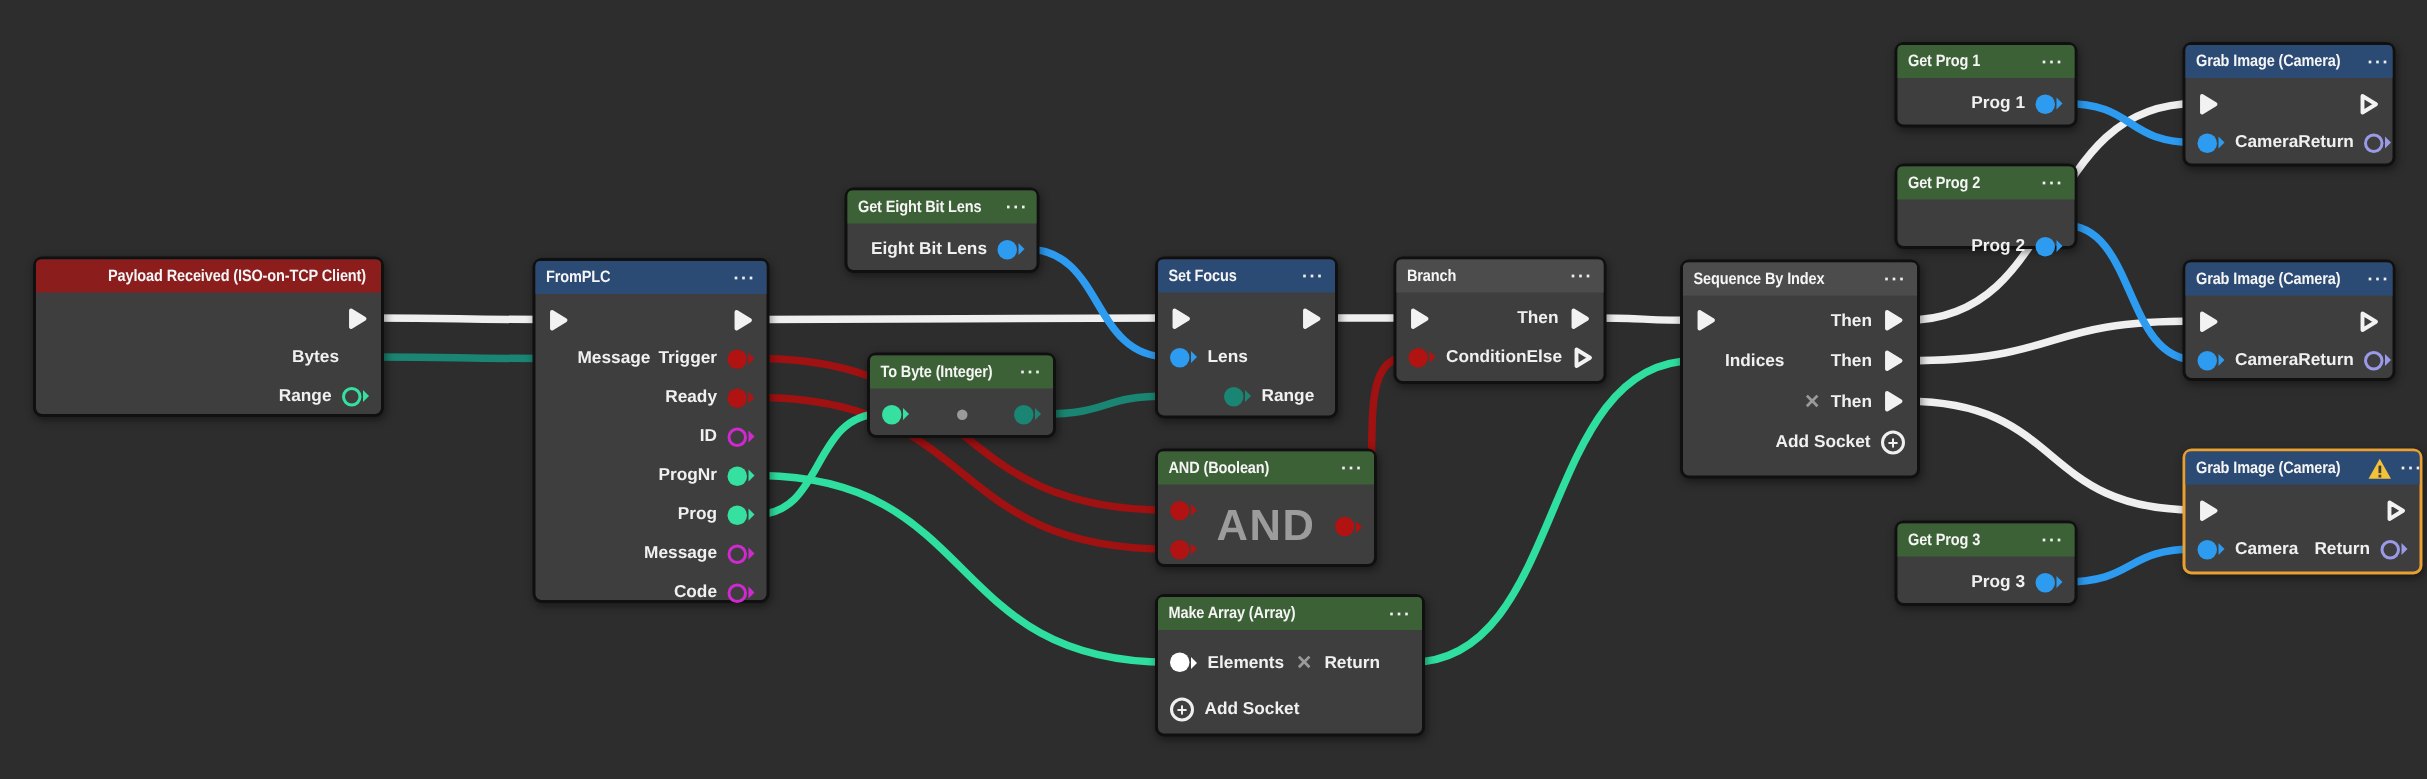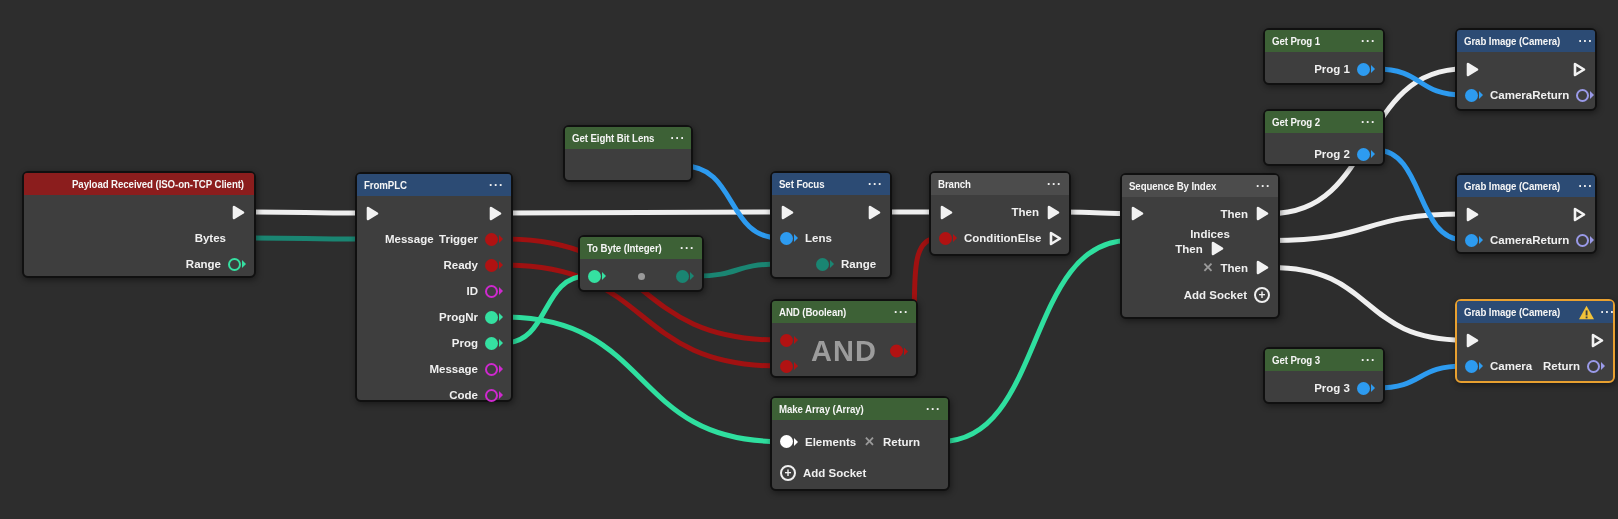--- a/index.html
+++ b/index.html
@@ -221,20 +221,33 @@
             </span>
           </span>
         </div>
       </div>
     </div>
     <div class="node" style="left: 563px; top: 125px; width: 130px; height: 57px;">
       <div class="hdr" style="background: rgb(61, 97, 54);">
         <span class="t">Get Eight Bit Lens</span>
         <span class="menu">···</span>
       </div>
+      <div class="body" style="padding-top: 4px;">
+        <div class="row" style="height: 26px;">
+          <span class="lgrp"></span>
+          <span class="cgrp"></span>
+          <span class="rgrp">
+            <span class="lbl">Eight Bit Lens</span>
+            <span class="pin pinc">
+              <span class="c" style="background: rgb(45, 155, 240);"></span>
+              <span class="tail" style="border-left-color: rgb(45, 155, 240);"></span>
+            </span>
+          </span>
+        </div>
+      </div>
     </div>
     <div class="node" style="left: 578px; top: 235px; width: 126px; height: 57px;">
       <div class="hdr" style="background: rgb(61, 97, 54);">
         <span class="t">To Byte (Integer)</span>
         <span class="menu">···</span>
       </div>
       <div class="body" style="padding-top: 4px;">
         <div class="row" style="height: 26px;">
           <span class="lgrp">
             <span class="pin pinc">
@@ -439,21 +452,21 @@
           <span class="cgrp"></span>
           <span class="rgrp">
             <span class="lbl">Then</span>
             <span class="pin exec">
               <svg width="15" height="17" viewBox="0 0 15 17">
                 <path d="M3 3 L12 8.5 L3 14 Z" fill="#f2f2f2" stroke="#f2f2f2" stroke-width="2.6" stroke-linejoin="round"></path>
               </svg>
             </span>
           </span>
         </div>
-        <div class="row" style="height: 27px; flex-direction: column;">
+        <div class="row" style="height: 27px;">
           <span class="lgrp">
             <span class="pin grid">
               <i style="background: rgb(53, 224, 161);"></i>
               <i style="background: rgb(53, 224, 161);"></i>
               <i style="background: rgb(53, 224, 161);"></i>
               <i style="background: rgb(53, 224, 161);"></i>
               <i style="background: rgb(53, 224, 161);"></i>
               <i style="background: rgb(53, 224, 161);"></i>
               <i style="background: rgb(53, 224, 161);"></i>
               <i style="background: rgb(53, 224, 161);"></i>
@@ -511,21 +524,21 @@
             </span>
           </span>
         </div>
       </div>
     </div>
     <div class="node" style="left: 1263px; top: 109px; width: 122px; height: 57px;">
       <div class="hdr" style="background: rgb(61, 97, 54);">
         <span class="t">Get Prog 2</span>
         <span class="menu">···</span>
       </div>
-      <div class="body" style="padding-top: 8px;">
+      <div class="body" style="padding-top: 18px;">
         <div class="row" style="height: 26px;">
           <span class="lgrp"></span>
           <span class="cgrp"></span>
           <span class="rgrp">
             <span class="lbl">Prog 2</span>
             <span class="pin pinc">
               <span class="c" style="background: rgb(45, 155, 240);"></span>
               <span class="tail" style="border-left-color: rgb(45, 155, 240);"></span>
             </span>
           </span>

